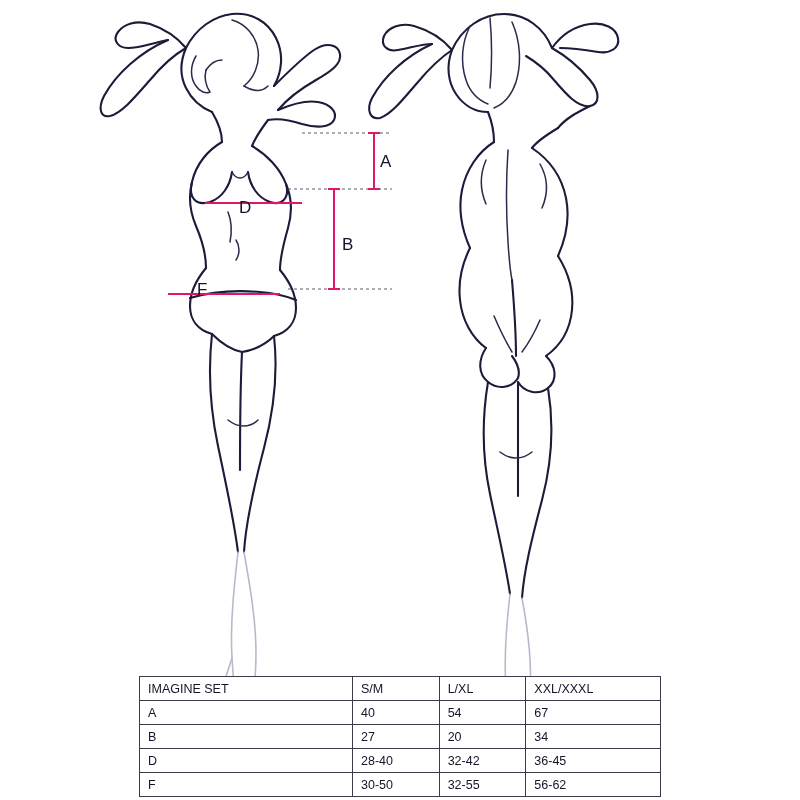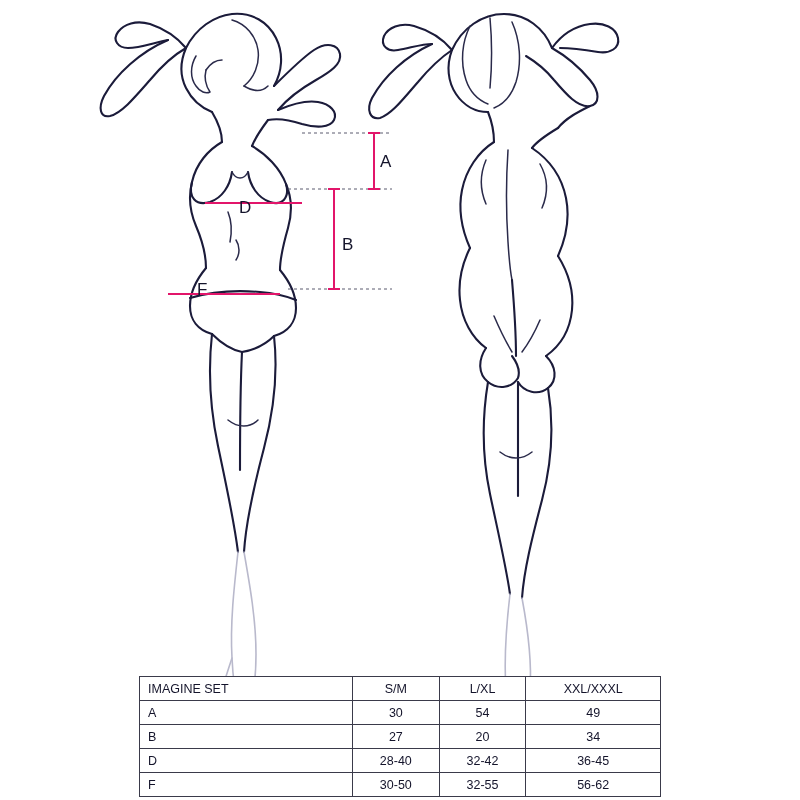--- a/index.html
+++ b/index.html
@@ -71,21 +71,21 @@
     top: 676px;
     width: 522px;
     border-collapse: collapse;
     font-size: 12.5px;
     background: #ffffff;
   }
   #size-table td {
     border: 1px solid #3a3a4a;
     height: 23px;
     padding: 0 8px;
-    text-align: center;
+    text-align: left;
     color: #14142b;
     font-family: "Liberation Sans", sans-serif;
     white-space: nowrap;
   }
   #size-table td.rowhead {
     text-align: left;
     width: 196px;
     margin-top: 12px;
   }
   #size-table tr.head td {
@@ -220,23 +220,23 @@
   <table id="size-table">
     <tbody>
       <tr class="head">
         <td class="rowhead">IMAGINE SET</td>
         <td>S/M</td>
         <td>L/XL</td>
         <td>XXL/XXXL</td>
       </tr>
       <tr>
         <td class="rowhead">A</td>
-        <td>30</td>
+        <td>40</td>
         <td>54</td>
-        <td>49</td>
+        <td>67</td>
       </tr>
       <tr>
         <td class="rowhead">B</td>
         <td>27</td>
         <td>20</td>
         <td>34</td>
       </tr>
       <tr>
         <td class="rowhead">D</td>
         <td>28-40</td>

